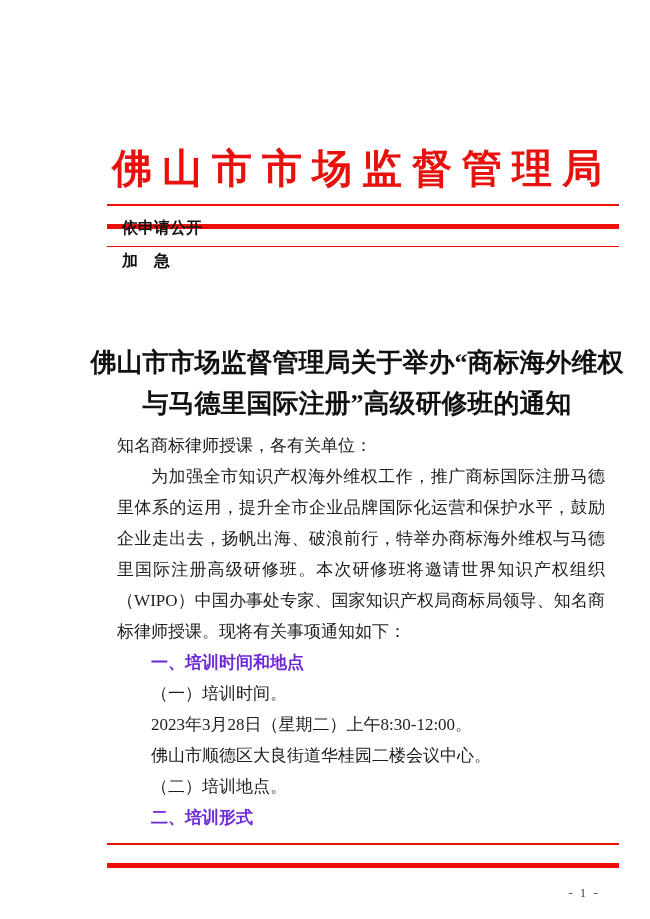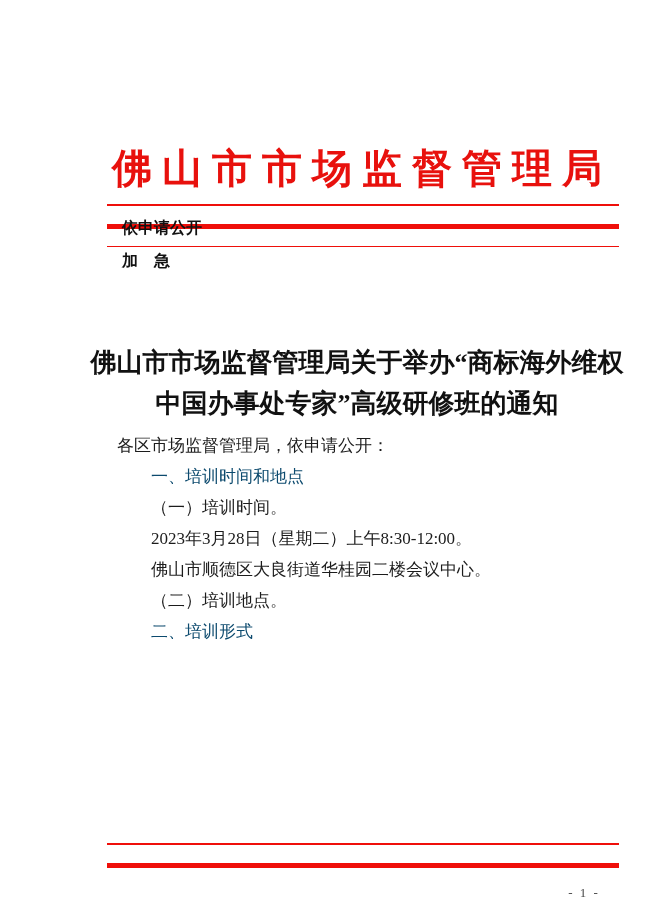--- a/index.html
+++ b/index.html
@@ -80,22 +80,22 @@
     line-height: 31px;
     text-align: justify;
     color: #1c1c1c;
   }
   .body-block p { margin: 0; }
   .salutation { text-indent: 0; }
   .para { text-indent: 2em; }
   .sec-heading {
     text-indent: 2em;
     font-family: "Liberation Sans", "DejaVu Sans", sans-serif;
-    font-weight: normal;
-    color: #0c4a6e;
+    font-weight: bold;
+    color: #6d28d9;
   }
   .item-line { text-indent: 2em; }
 
   
   .page-number {
     position: absolute;
     top: 853px;
     left: 522px;
     width: 60px;
     text-align: center;
@@ -119,25 +119,26 @@
     <div class="r-gap2"></div>
     <div class="r-thin2"></div>
   </div>
 
   <div class="mark mark-disclosure">依申请公开</div>
 
   <div class="mark mark-urgency">加　急</div>
 
   <div class="doc-title">
     <div>佛山市市场监督管理局关于举办“商标海外维权</div>
-    <div>中国办事处专家”高级研修班的通知</div>
+    <div>与马德里国际注册”高级研修班的通知</div>
   </div>
 
   <div class="body-block">
-    <p class="salutation">各区市场监督管理局，依申请公开：</p>
+    <p class="salutation">知名商标律师授课，各有关单位：</p>
+    <p class="para">为加强全市知识产权海外维权工作，推广商标国际注册马德里体系的运用，提升全市企业品牌国际化运营和保护水平，鼓励企业走出去，扬帆出海、破浪前行，特举办商标海外维权与马德里国际注册高级研修班。本次研修班将邀请世界知识产权组织（WIPO）中国办事处专家、国家知识产权局商标局领导、知名商标律师授课。现将有关事项通知如下：</p>
     <p class="sec-heading">一、培训时间和地点</p>
     <p class="item-line">（一）培训时间。</p>
     <p class="item-line">2023年3月28日（星期二）上午8:30-12:00。</p>
     <p class="item-line">佛山市顺德区大良街道华桂园二楼会议中心。</p>
     <p class="item-line">（二）培训地点。</p>
     <p class="sec-heading">二、培训形式</p>
   </div>
 
   <div class="rule-bottom">
     <div class="r-thin"></div>

